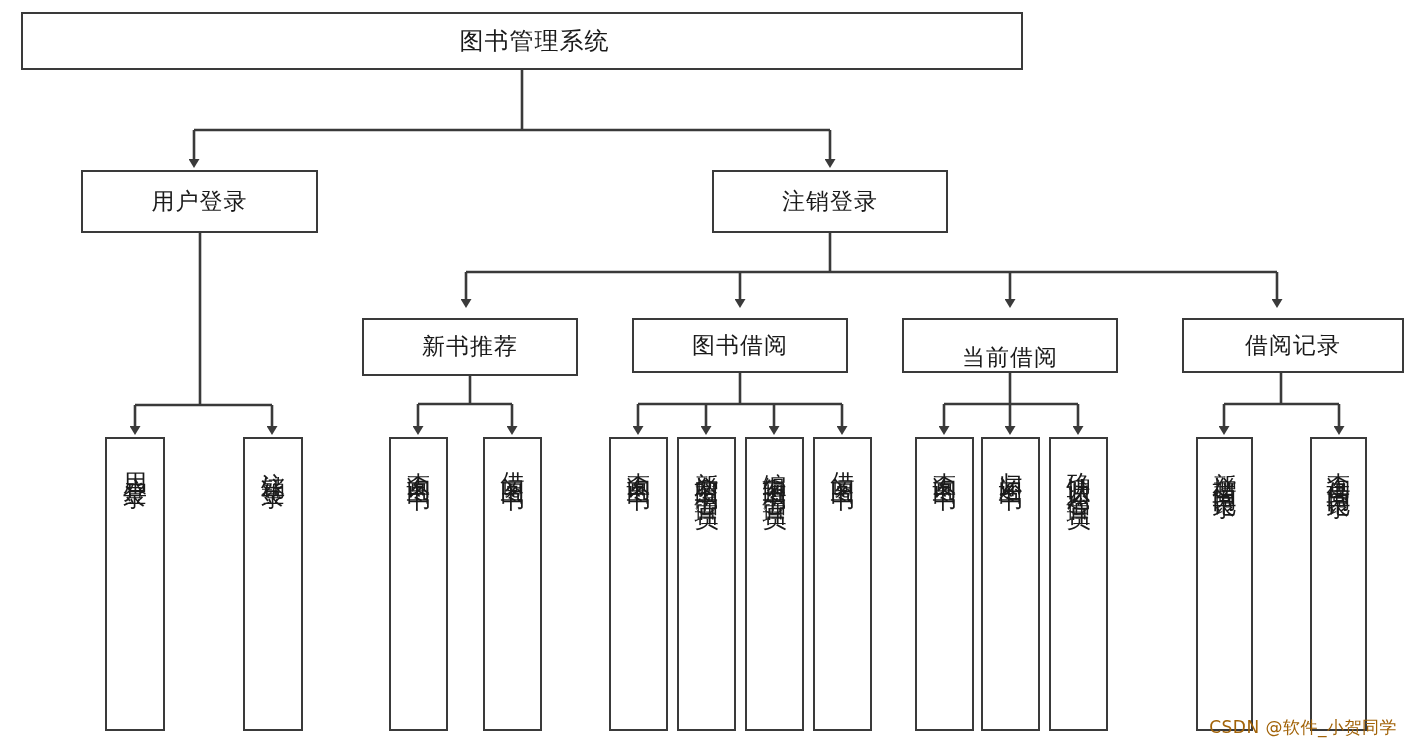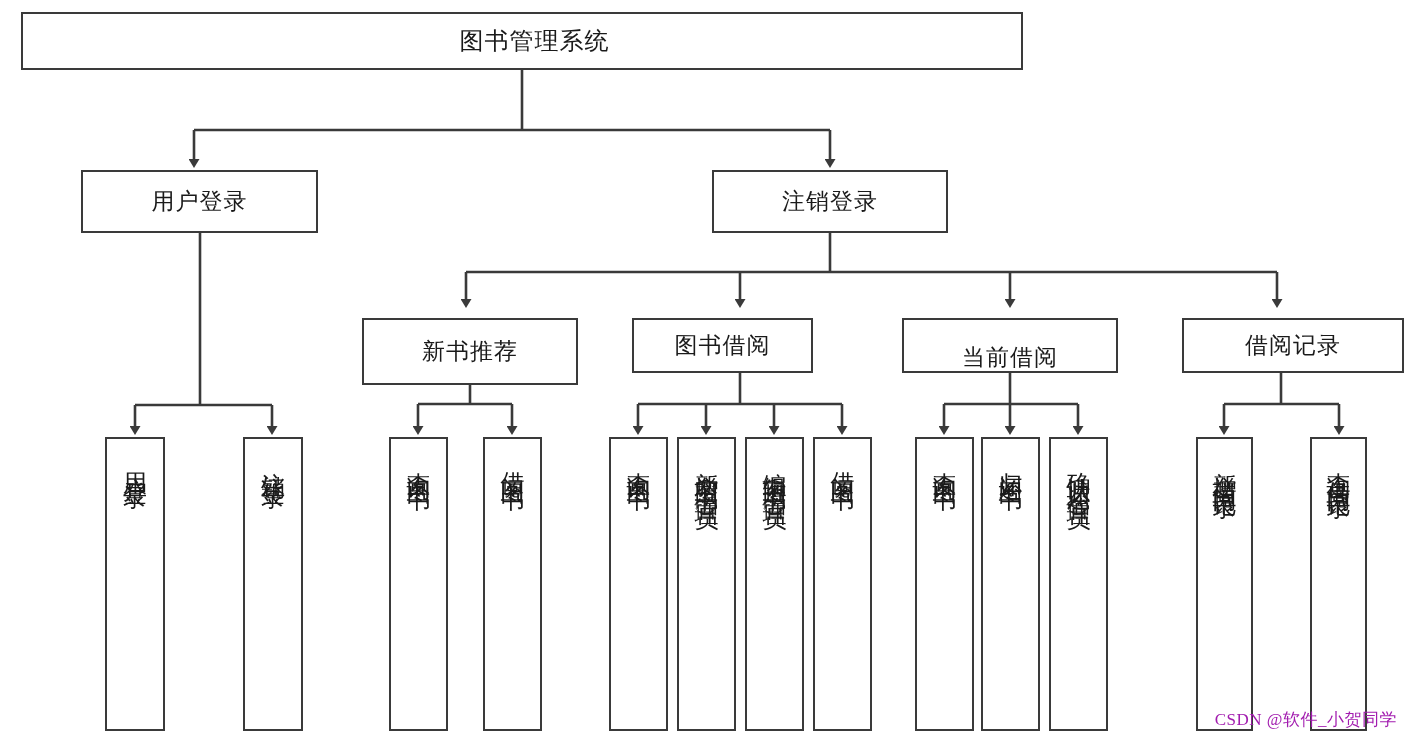--- a/index.html
+++ b/index.html
@@ -60,27 +60,26 @@
     text-orientation: upright;
     font-size: 24px;
     letter-spacing: 5px;
     line-height: 1;
     white-space: nowrap;
     transform: none;
   }
   #watermark {
     position: absolute;
     right: 8px;
-    bottom: 16px;
+    bottom: 8px;
     font-size: 17px;
-    color: #a21caf;
+    color: #a16207;
     letter-spacing: 0.5px;
     white-space: nowrap;
     user-select: none;
-    font-family: Liberation Serif, serif;
   }
 </style>
 </head>
 <body>
 
 <div id="diagram-root">
 
   <svg id="edge-layer" viewBox="0 0 1405 747" width="1405" height="747">
     <defs>
       <marker id="arrowhead" markerWidth="9" markerHeight="11" refX="1" refY="5.5" orient="auto" markerUnits="userSpaceOnUse">
@@ -137,25 +136,25 @@
   </div>
 
   <div class="node horiz" style="left:81px; top:170px; width:237px; height:63px;">
     <span class="node-label">用户登录</span>
   </div>
 
   <div class="node horiz" style="left:712px; top:170px; width:236px; height:63px;">
     <span class="node-label">注销登录</span>
   </div>
 
-  <div class="node horiz" style="left:362px; top:318px; width:216px; height:67px;">
+  <div class="node horiz" style="left:362px; top:318px; width:216px; height:58px;">
     <span class="node-label">新书推荐</span>
   </div>
 
-  <div class="node horiz" style="left:632px; top:318px; width:181px; height:55px;">
+  <div class="node horiz" style="left:632px; top:318px; width:216px; height:55px;">
     <span class="node-label">图书借阅</span>
   </div>
 
   <div class="node horiz" style="left:902px; top:318px; width:216px; height:55px;align-items:flex-end;">
     <span class="node-label">当前借阅</span>
   </div>
 
   <div class="node horiz" style="left:1170px; top:318px; width:222px; height:55px;margin-left:12px;">
     <span class="node-label">借阅记录</span>
   </div>

